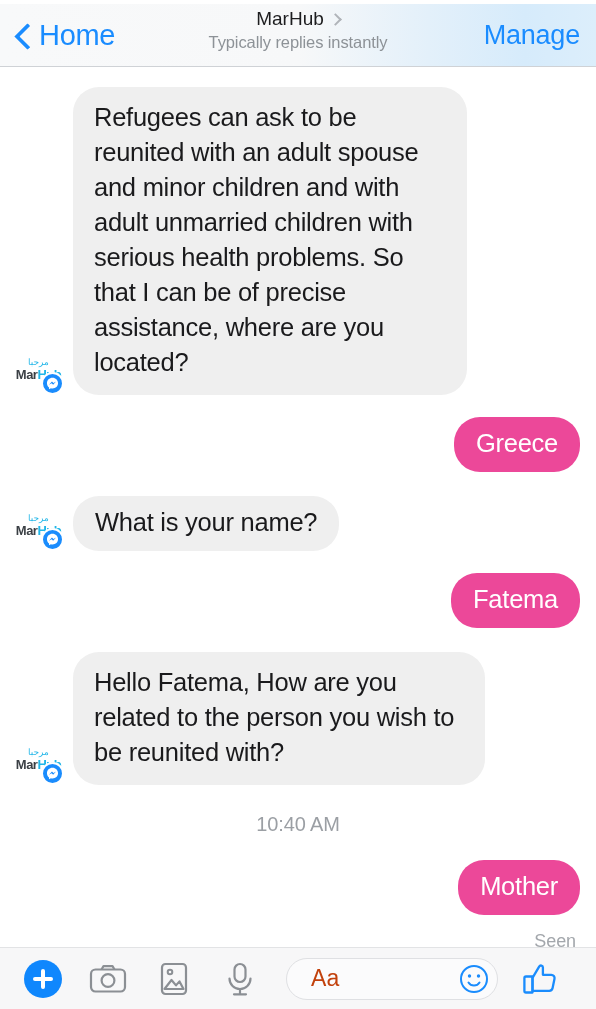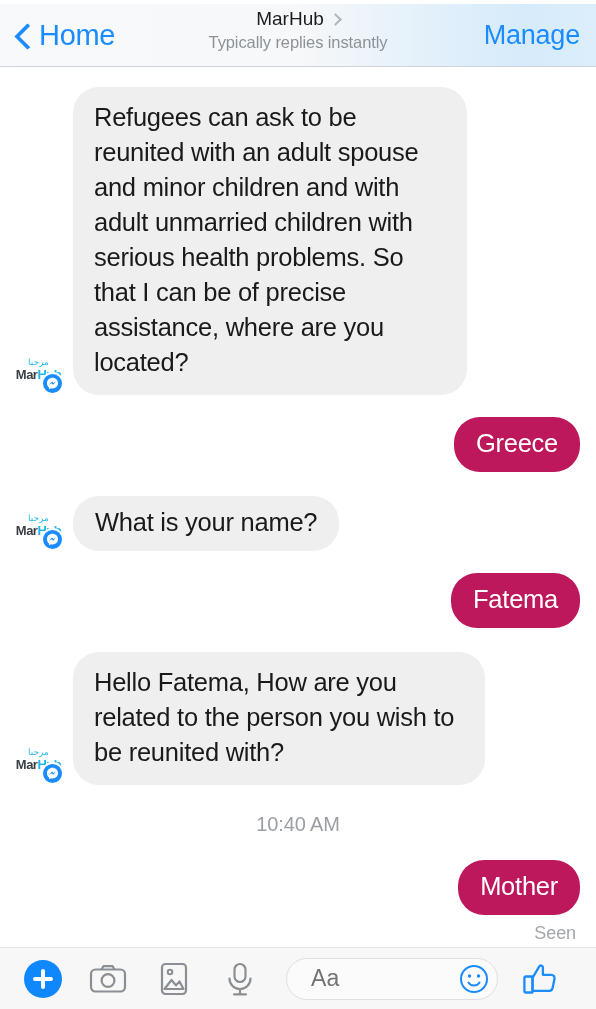--- a/index.html
+++ b/index.html
@@ -139,21 +139,21 @@
     font-size: 25.5px;
     line-height: 35px;
     letter-spacing: -0.25px;
     word-wrap: break-word;
   }
   .bubble.grey {
     background: #efefef;
     color: #1a1a1c;
   }
   .bubble.blue {
-    background: #be185d;
+    background: #ec4899;
     color: #ffffff;
   }
   .bubble.short { padding: 9px 22px 11px 22px; }
 
   
   .avatar {
     position: relative;
     width: 45px; height: 45px;
     margin-right: 12px;
     margin-bottom: 3px;
@@ -206,20 +206,21 @@
     color: #9b9fa4;
     letter-spacing: -0.1px;
     padding: 0;
   }
   .seen {
     text-align: right;
     font-size: 18px;
     color: #a3a7ac;
     padding-right: 20px;
     letter-spacing: -0.1px;
+    margin-top: 8px;
   }
 
   .gap-16 { height: 16px; }
   .gap-22 { height: 22px; }
   .gap-24 { height: 24px; }
   .gap-28 { height: 28px; }
   .gap-8  { height: 8px; }
 
   
   .footer {
@@ -266,21 +267,21 @@
     border: 1.4px solid #dfe0e3;
     border-radius: 21px;
     display: flex;
     align-items: center;
     justify-content: space-between;
     padding: 0 8px 0 24px;
     max-width: 212px;
   }
   .input-aa {
     font-size: 23px;
-    color: #737373;
+    color: #c2410c;
     letter-spacing: 0.2px;
   }
   .smiley { width: 30px; height: 30px; }
   .smiley svg { width: 100%; height: 100%; display: block; }
 
   .thumb { width: 40px; height: 40px; margin-left: 22px; margin-right: 22px; }
   .thumb svg { width: 100%; height: 100%; display: block; }
 </style>
 </head>
 <body>

